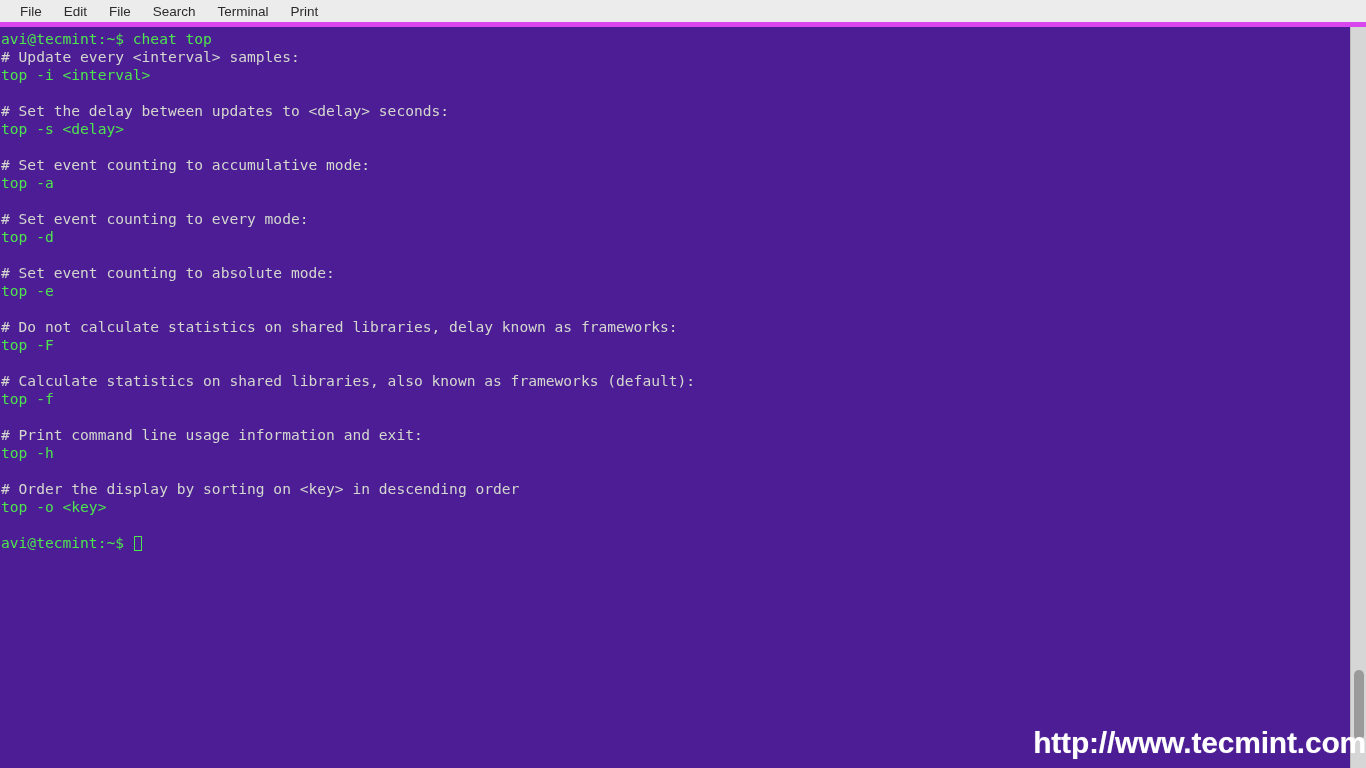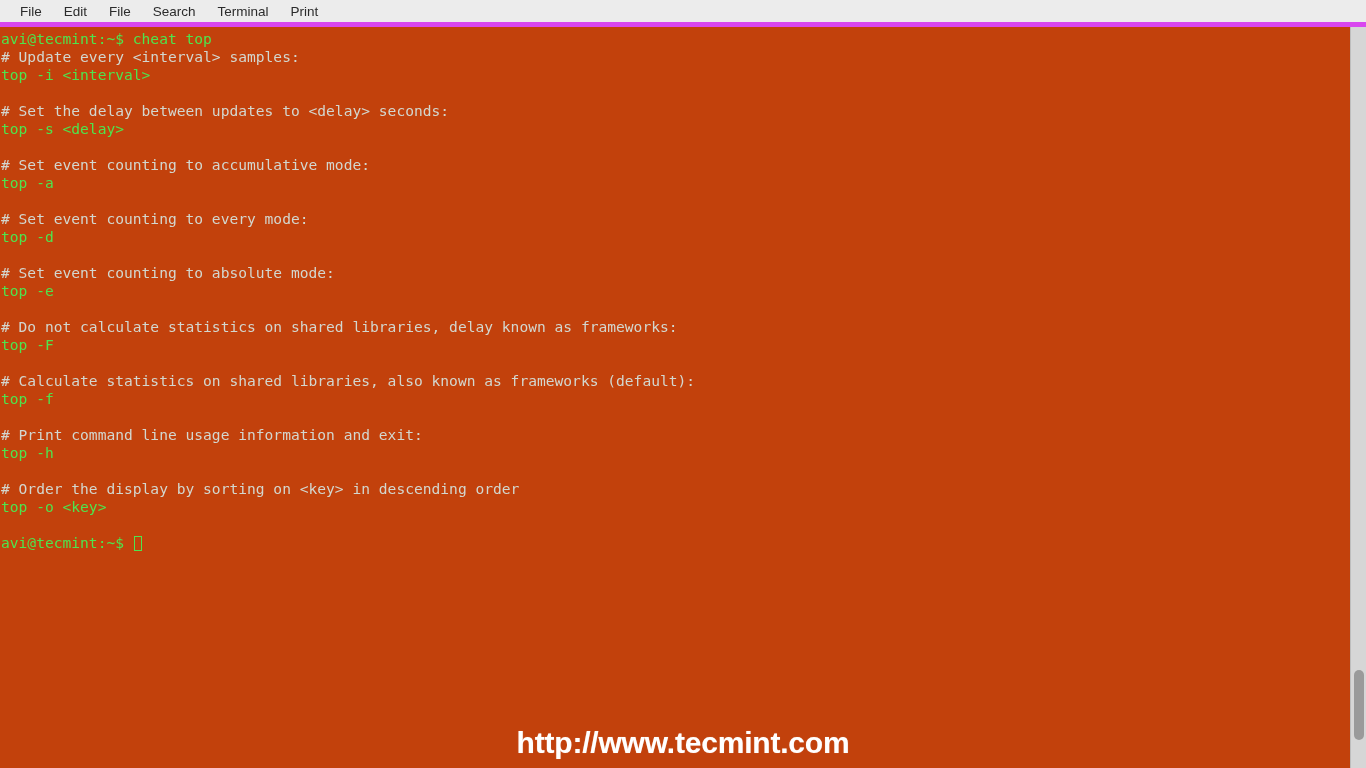--- a/index.html
+++ b/index.html
@@ -47,21 +47,21 @@
     border-radius: 2px;
   }
 
   
   .terminal {
     position: absolute;
     top: 27px;
     left: 0;
     width: 1350px;
     height: 741px;
-    background: #c2410c;
+    background: #4c1d95;
     overflow: hidden;
     padding: 3px 0 0 1px;
     box-sizing: border-box;
   }
 
   .tline {
     height: 18px;
     line-height: 18px;
     font-size: 14.6px;
     font-family: "DejaVu Sans Mono", monospace;
@@ -115,21 +115,21 @@
     background: #9a9a9a;
     border-radius: 5px;
   }
 
   
   .watermark {
     position: absolute;
     left: 0;
     top: 726px;
     width: 1366px;
-    text-align: center;
+    text-align: right;
     font-family: "Liberation Sans", sans-serif;
     font-weight: bold;
     font-size: 30px;
     line-height: 34px;
     color: #ffffff;
     letter-spacing: -0.2px;
     text-shadow: 0 0 1px rgba(255,255,255,0.4);
   }
 </style>
 </head>

